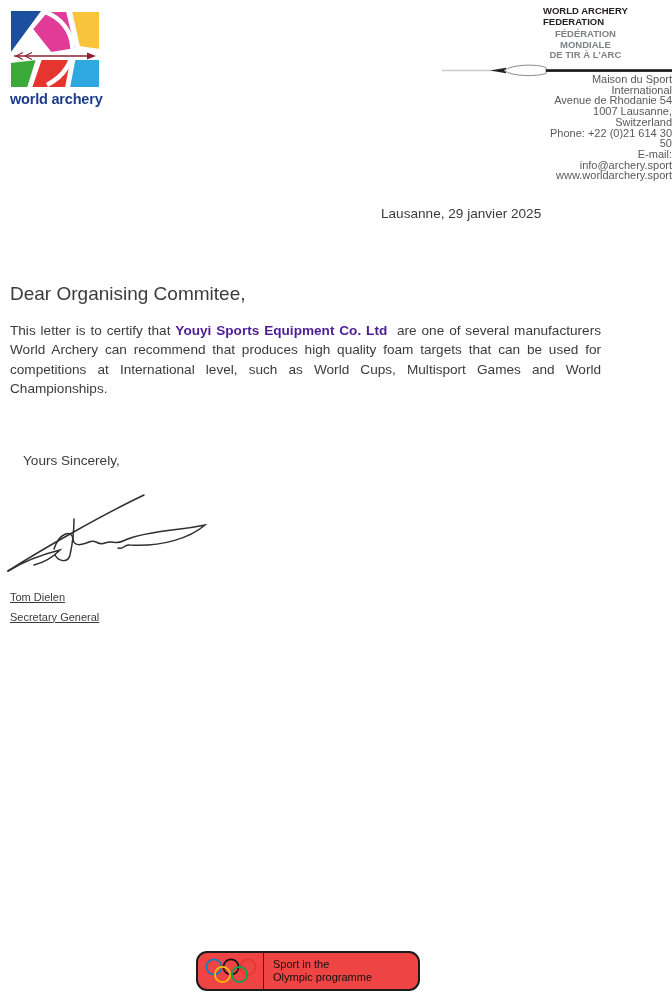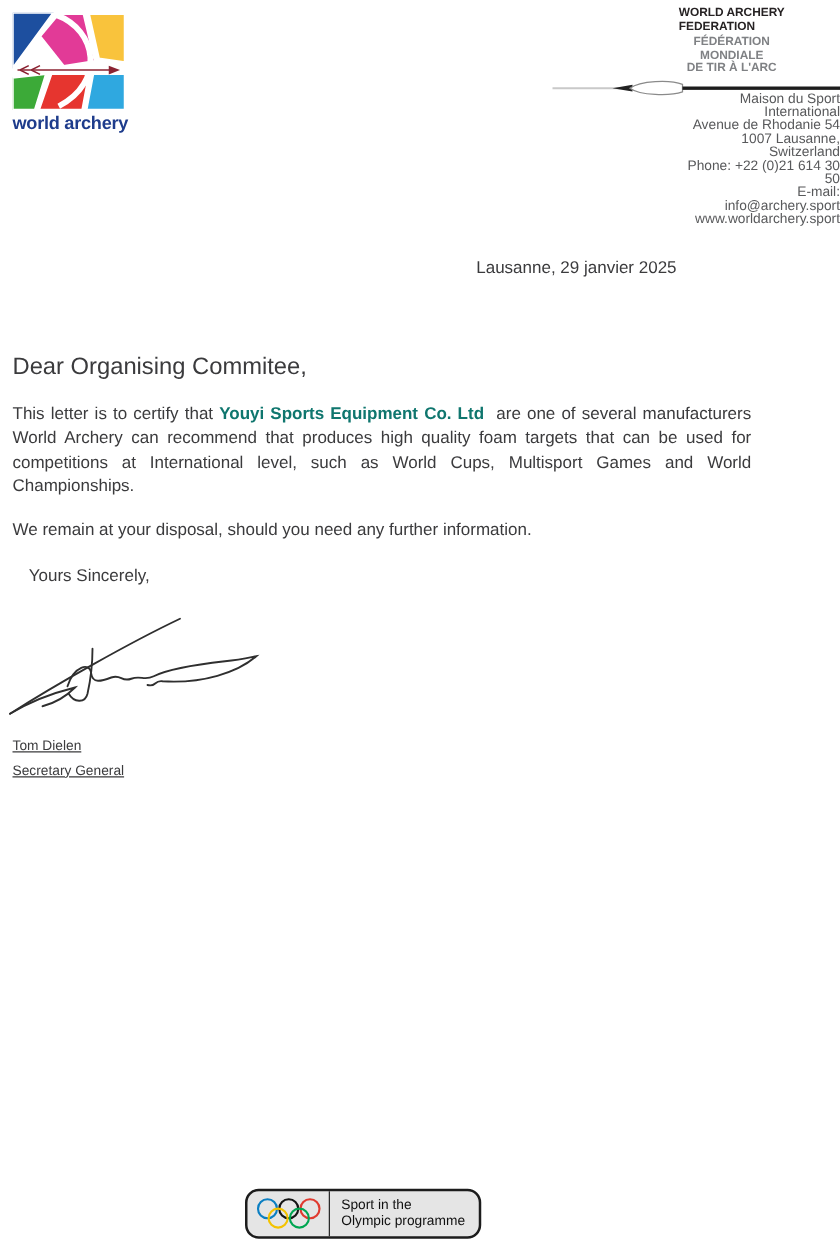--- a/index.html
+++ b/index.html
@@ -17,30 +17,30 @@
   .org-en{color:#262223;}
   .org-fr{color:#7f8184;margin-top:2px;text-align:center;}
   
   .arrow-svg{left:440px;top:63px;width:232px;height:14px;}
   
   .address{left:550px;top:74px;font-size:11px;line-height:10.7px;color:#58595b;text-align:right;}
   
   .dateline{left:333px;top:206px;font-size:13.6px;margin-left:48px;}
   .salutation{left:10px;top:283px;font-size:19px;}
   .para{left:10px;top:321px;width:591px;font-size:13.6px;line-height:19.3px;text-align:justify;}
-  .para b{color:#0f766e;}
+  .para b{color:#4c1d95;}
   .closing{left:10px;top:416px;font-size:13.6px;}
   .valediction{left:23px;top:453px;font-size:13.6px;}
   .signature-svg{left:4px;top:486px;width:205px;height:90px;}
   .signer{left:10px;top:588px;font-size:11px;line-height:19.5px;text-decoration:underline;}
   
   .badge{
-    left:196px;top:951px;width:189px;height:40px;box-sizing:border-box;
+    left:196px;top:951px;width:224px;height:40px;box-sizing:border-box;
     border:2px solid #1c1c1c;border-radius:11px;
-    display:flex;align-items:center;background:#e5e5e5;
+    display:flex;align-items:center;background:#ef4444;
   }
   .rings{width:54px;height:26px;margin-left:7px;flex:none;}
   .badge-divider{align-self:stretch;width:1px;background:#2b2b2b;margin-left:4px;flex:none;}
   .badge-text{margin-left:9px;font-size:11px;line-height:13.2px;color:#101010;}
 </style>
 </head>
 <body>
 
 <div class="page">
 
@@ -86,21 +86,20 @@
     <div>E-mail: info@archery.sport</div>
     <div>www.worldarchery.sport</div>
   </div>
 
   <div class="abs dateline">Lausanne, 29 janvier 2025</div>
 
   <div class="abs salutation">Dear Organising Commitee,</div>
 
   <div class="abs para"><span>This letter is to certify that </span><b>Youyi Sports Equipment Co. Ltd</b><span>&nbsp; are one of several manufacturers World Archery can recommend that produces high quality foam targets that can be used for competitions at International level, such as World Cups, Multisport Games and World Championships.</span></div>
 
-  <div class="abs closing">We remain at your disposal, should you need any further information.</div>
 
   <div class="abs valediction">Yours Sincerely,</div>
 
   <svg class="abs signature-svg" viewBox="0 0 205 90" aria-hidden="true">
     <g fill="none" stroke="#2f2f2f" stroke-width="1.5" stroke-linecap="round">
       <path d="M4,85 C40,62 100,28 140,9"></path>
       <path d="M4,85 C22,74 40,68 56,64 C50,70 42,76 30,79"></path>
       <path d="M70,33 C70,46 68,60 66,69 C64,77 55,76 51,69"></path>
       <path d="M50,63 C55,47 68,43 69,53 C70,61 77,59 85,56 C93,53 93,60 101,57 C109,54 111,59 119,55 C131,49 158,45 176,43 C188,42 196,40 201,39 C186,52 158,61 126,59 C119,58 121,64 114,62"></path>
     </g>

